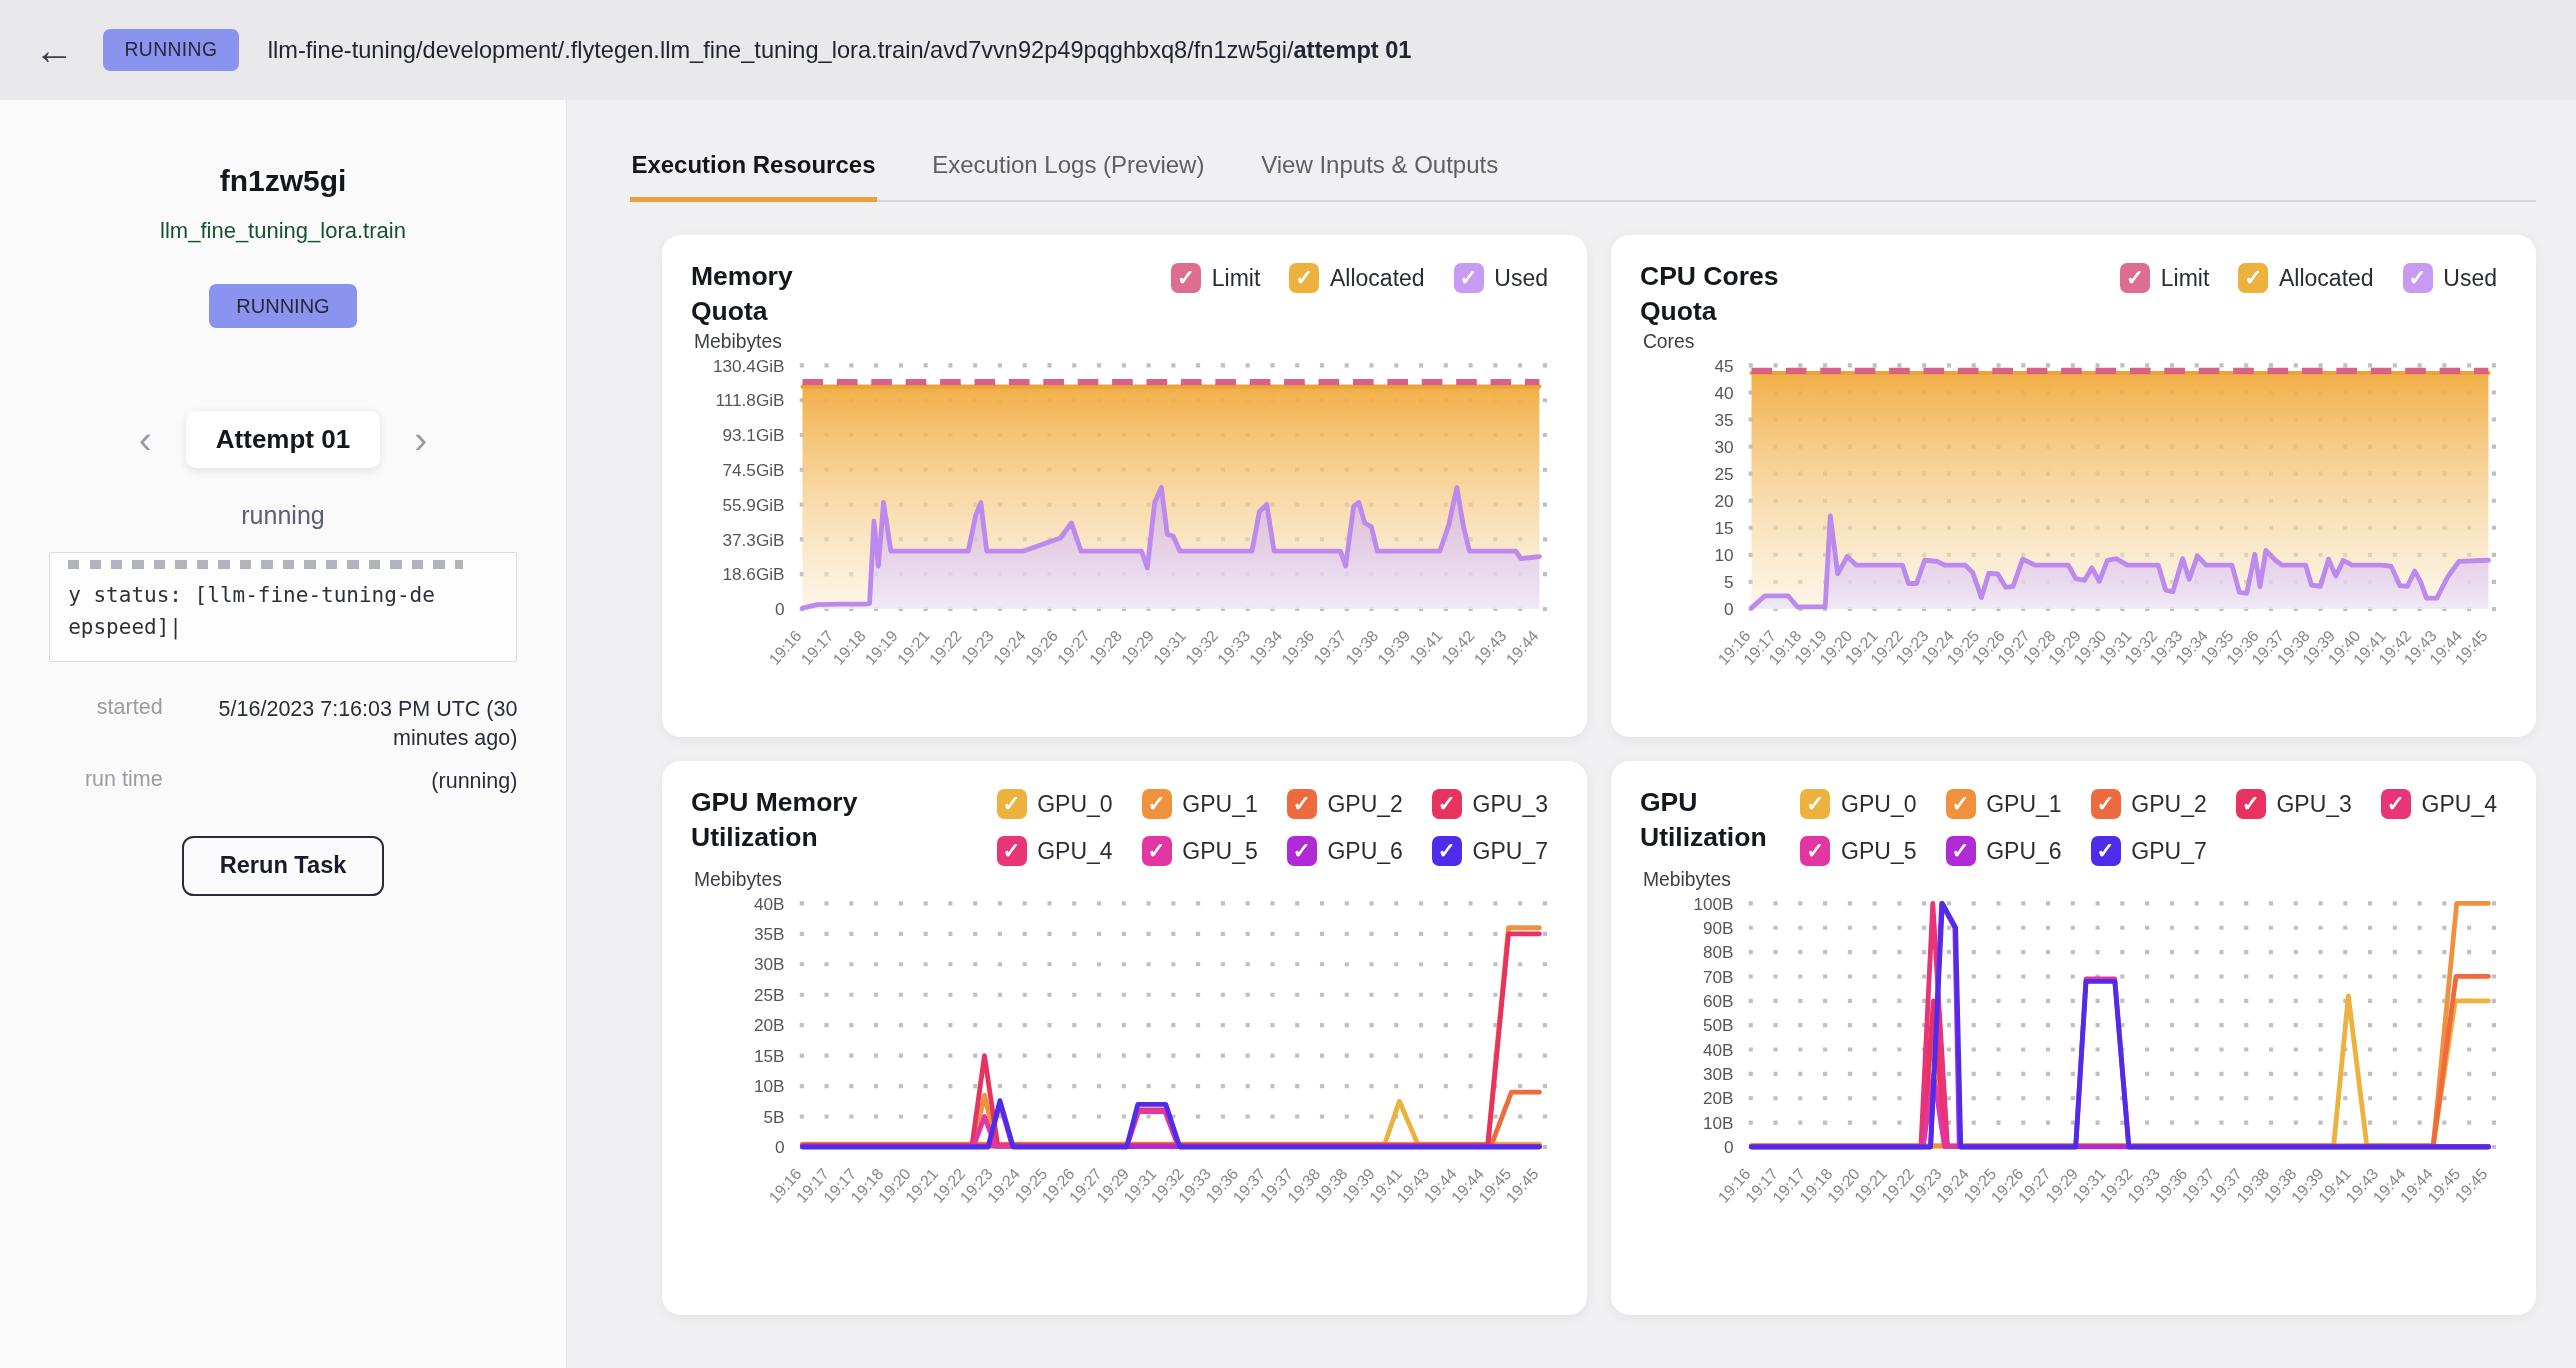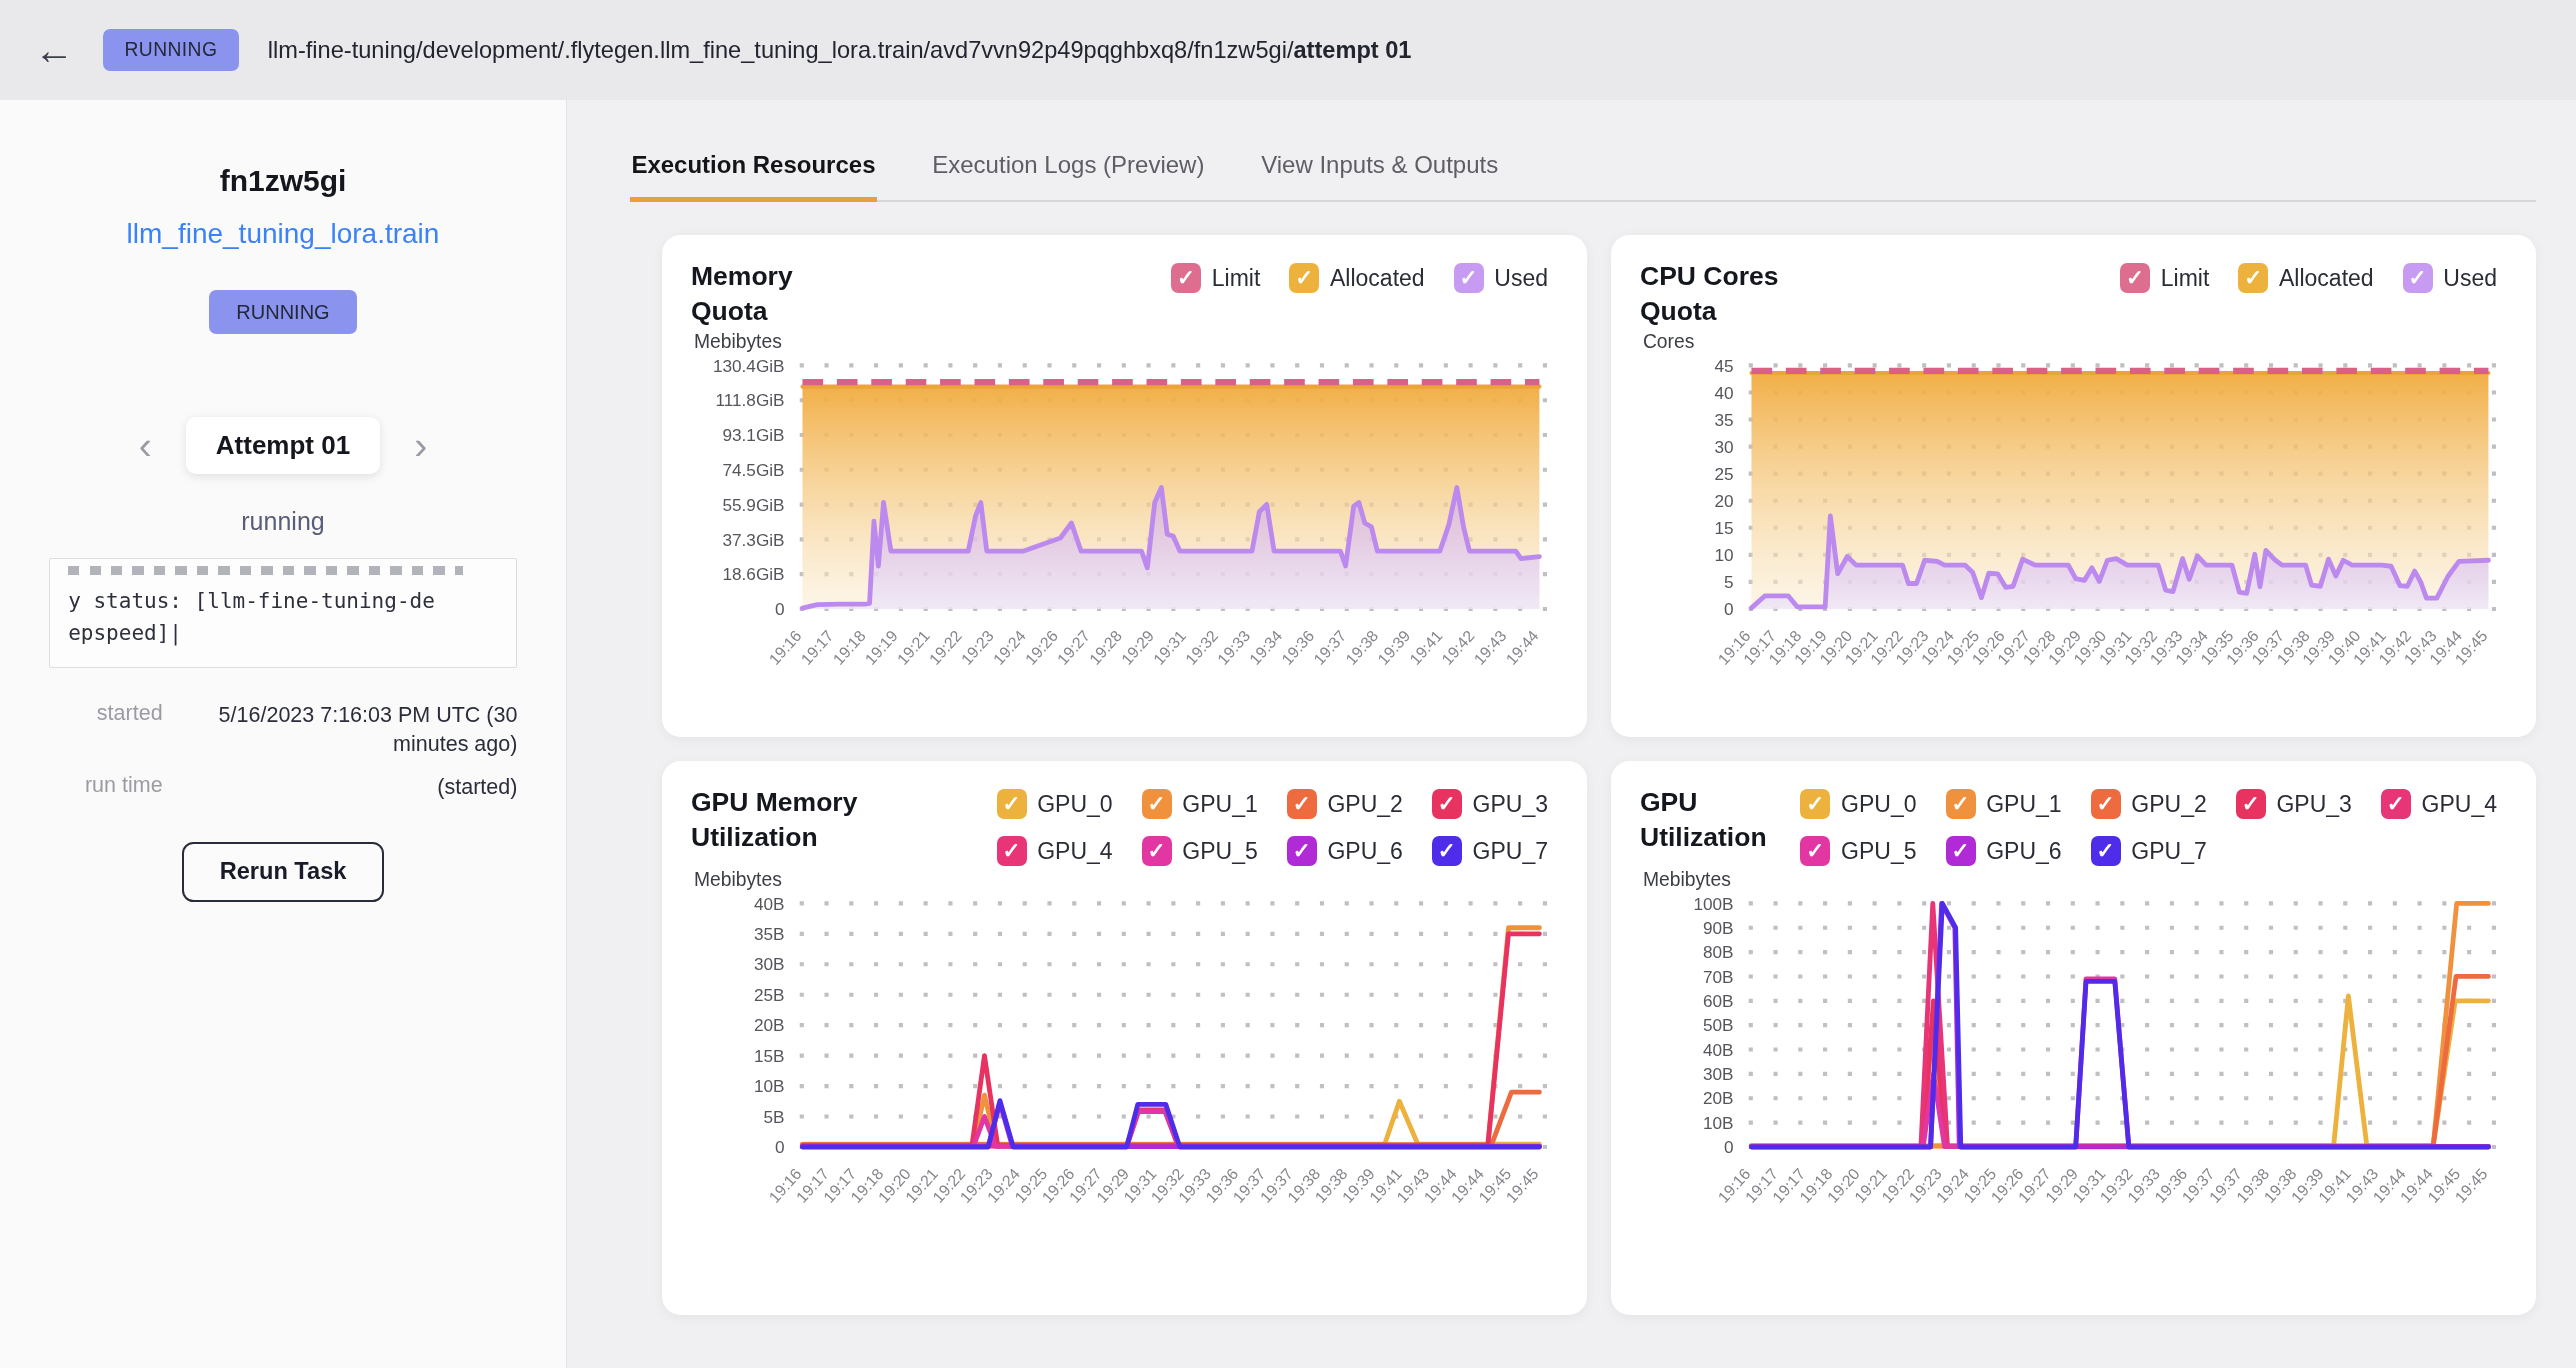--- a/index.html
+++ b/index.html
@@ -13,21 +13,21 @@
   .badge { background:#8A94EE; color:#242838; border-radius:7.2px; font-weight:500; }
   .top-badge { font-size:19.3px; padding:10px 21.5px; letter-spacing:0.4px; }
   .crumb { font-size:23.6px; color:#22242f; }
   .crumb b { font-weight:700; }
 
   
   .cols { display:flex; height:1268px; }
   .sidebar { width:567px; flex:none; background:#fafafa; border-right:1.4px solid #e3e3e7;
     padding:64px 40px 0; text-align:center; }
   .task-id { font-size:30px; font-weight:700; color:#15171f; margin-bottom:20px; }
-  .task-name { font-size:28px; color:#3b82f6; margin-bottom:40px; }
+  .task-name { font-size:22px; color:#14532d; margin-bottom:40px; }
   .side-badge { display:inline-block; font-size:20px; padding:10.7px 27px; margin-bottom:83px; }
   .attempt-row { display:flex; align-items:center; justify-content:center; gap:34px; margin-bottom:33px; }
   .chev { font-size:39px; color:#9a9ba6; line-height:1; cursor:pointer; }
   .attempt-pill { background:#fff; border-radius:10px; box-shadow:0 2.1px 10px rgba(0,0,0,.10);
     padding:13px 30px; font-size:26px; font-weight:700; color:#15171f; }
   .phase { font-size:25px; color:#595e78; margin-bottom:21.5px; }
   .codebox { text-align:left; margin:0 8.6px; background:#fdfdfe; border:1.4px solid #dcdce2;
     border-radius:2px; padding:7.2px 18.6px 17px; font-family:"DejaVu Sans Mono", monospace;
     font-size:21px; color:#2e313d; overflow:hidden; }
   .clipline { height:8.6px; margin-bottom:10px; width:92%; opacity:.45;
@@ -87,21 +87,21 @@
     <div class="phase">running</div>
     <div class="codebox">
       <div class="clipline"></div>
       <div class="codeline">y status: [llm-fine-tuning-de</div>
       <div class="codeline">epspeed]|</div>
     </div>
     <div class="meta">
       <div class="mlabel">started</div>
       <div class="mval">5/16/2023 7:16:03 PM UTC (30 minutes ago)</div>
       <div class="mlabel">run time</div>
-      <div class="mval">(started)</div>
+      <div class="mval">(running)</div>
     </div>
     <button class="rerun">Rerun Task</button>
   </aside>
 
   <main class="main">
     <nav class="tabs">
         <div class="tab active">Execution Resources</div>
         <div class="tab">Execution Logs (Preview)</div>
         <div class="tab">View Inputs &amp; Outputs</div>
       </nav>

